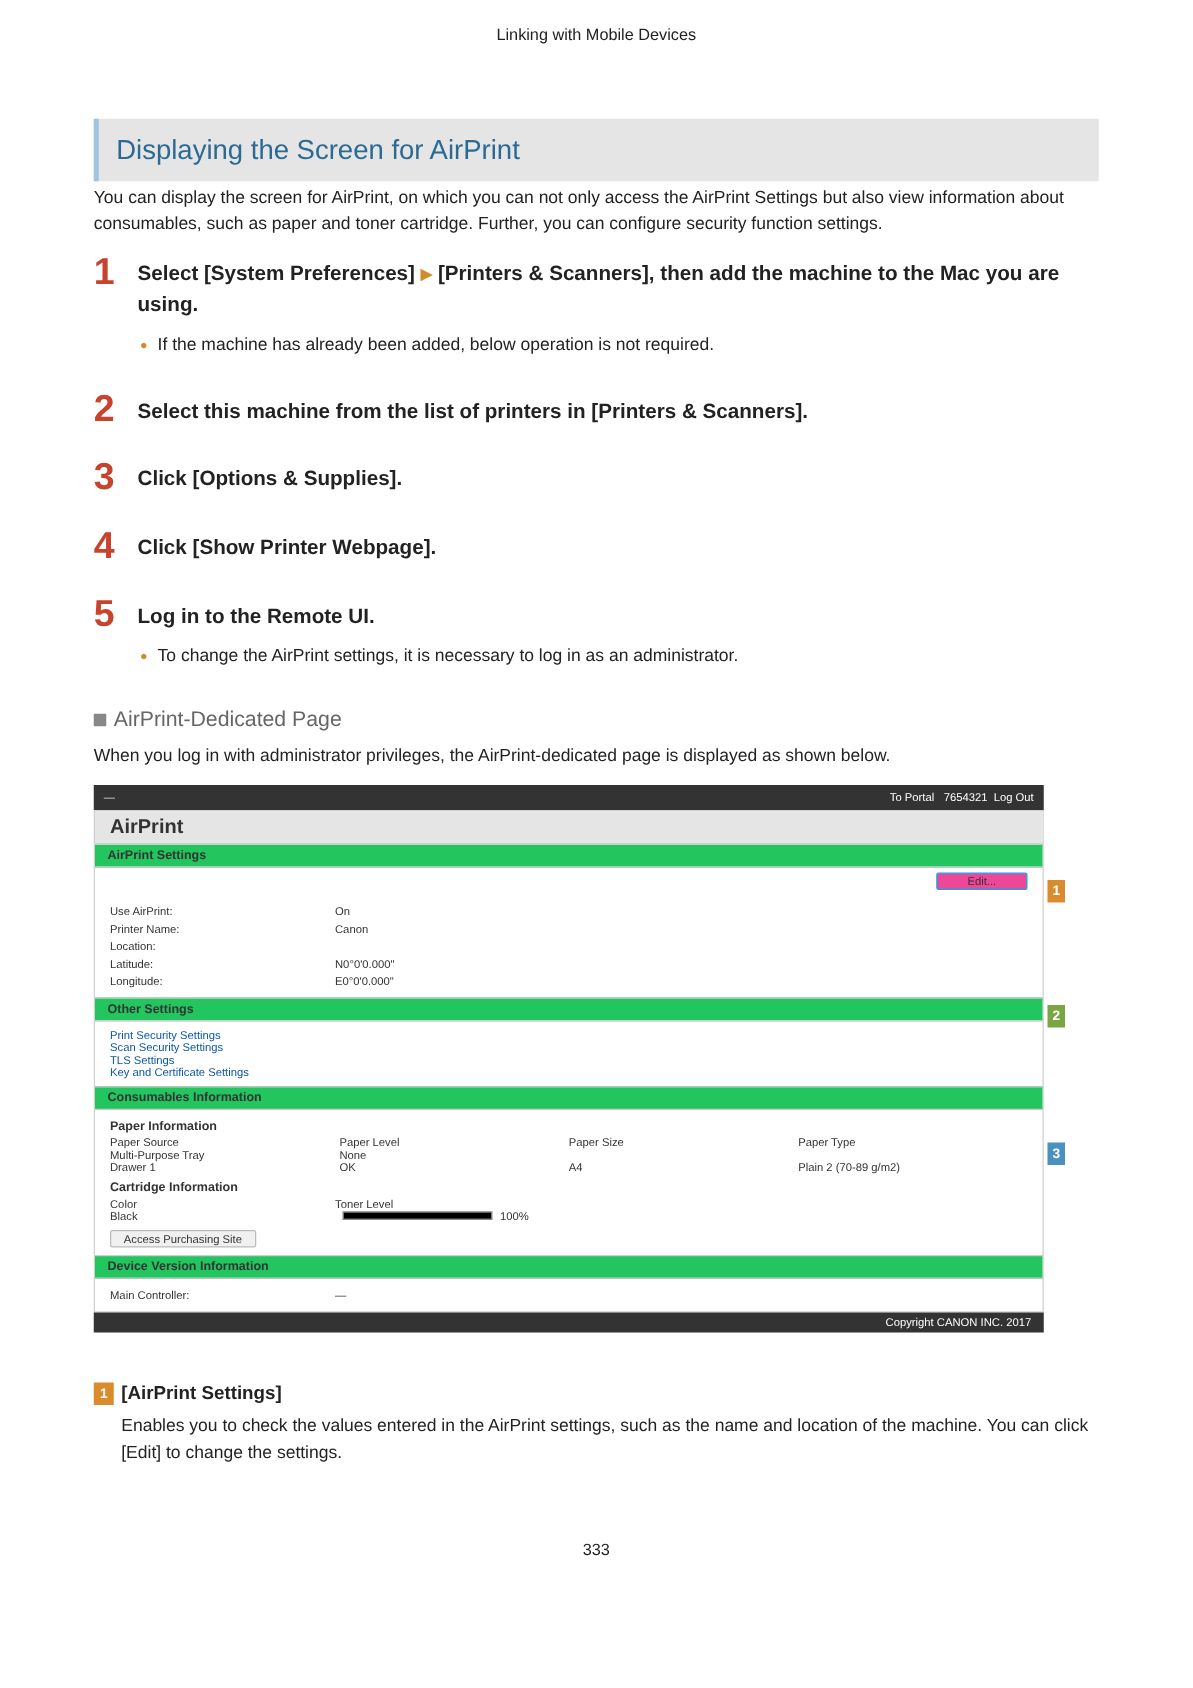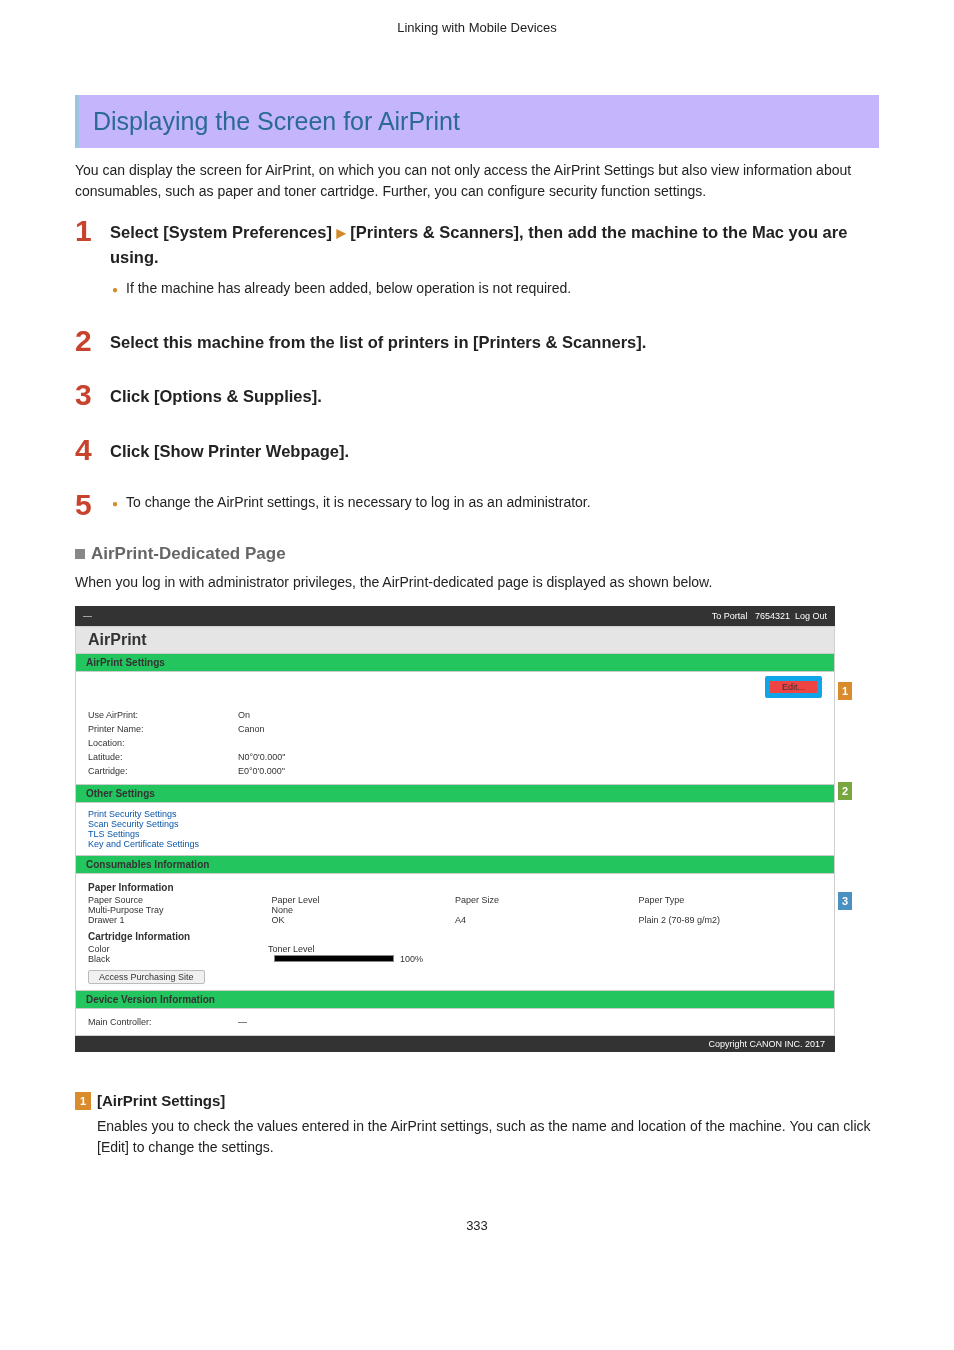--- a/index.html
+++ b/index.html
@@ -14,25 +14,25 @@
   .page {
     padding: 20px 75px 40px 75px;
   }
   .page-header {
     text-align: center;
     font-size: 13px;
     margin-bottom: 60px;
   }
   .section-bar {
     border-left: 4px solid #9fc6e0;
-    background: #c4b5fd;
+    background: #e5e5e5;
     padding: 12px 14px;
-    font-size: 25px;
+    font-size: 22px;
     color: #2a6a95;
-    margin-bottom: 12px;
+    margin-bottom: 2px;
   }
   .intro {
     font-size: 14px;
     line-height: 1.5;
     margin-bottom: 18px;
   }
   .step {
     padding-left: 35px;
     margin-bottom: 30px;
     position: relative;
@@ -67,21 +67,21 @@
     margin-right: 8px;
     line-height: 20px;
   }
   .sub-head {
     display: flex;
     align-items: center;
     font-size: 17px;
     color: #666;
     margin-top: 30px;
     margin-bottom: 10px;
-    font-weight: bold;
+    font-weight: normal;
   }
   .sub-head .sq {
     width: 10px;
     height: 10px;
     background: #888;
     margin-right: 6px;
   }
   .sub-text {
     font-size: 14px;
     margin-bottom: 16px;
@@ -114,29 +114,29 @@
     background: #22c55e;
     font-size: 10px;
     font-weight: bold;
     padding: 3px 10px;
     border-top: 1px solid #ccc;
     border-bottom: 1px solid #ccc;
   }
   .ui .inner { padding: 6px 12px; font-size: 9px; position: relative; }
   .ui .edit-row { text-align: right; padding: 4px 12px; }
   .ui .edit-btn {
-    background: #ef4444;
-    border: 5px solid #0ea5e9;
+    background: #ec4899;
+    border: 1px solid #0ea5e9;
     border-radius: 2px;
     font-size: 9px;
-    padding: 1px 12px;
+    padding: 1px 24px;
     display: inline-block;
   }
   .ui .kv { display: flex; padding: 2px 0; }
-  .ui .kv .k { width: 150px; }
+  .ui .kv .k { width: 180px; }
   .ui .link { color: #0b57a8; }
   .ui .subh { font-weight: bold; font-size: 10px; margin: 2px 0; }
   .ui .cols { display: flex; }
   .ui .cols > div { flex: 1; }
   .ui .bar-wrap { display: flex; align-items: center; gap: 6px; }
   .ui .bar-wrap .lbl { width: 70px; }
   .ui .bar { width: 120px; height: 7px; border: 1px solid #888; }
   .ui .bar .fill { height: 100%; background: #000; width: 100%; }
   .ui .btn2 {
     display: inline-block;
@@ -241,20 +241,21 @@
     <div class="step-title">Click [Options &amp; Supplies].</div>
   </div>
 
   <div class="step">
     <div class="step-num">4</div>
     <div class="step-title">Click [Show Printer Webpage].</div>
   </div>
 
   <div class="step">
     <div class="step-num">5</div>
+    <div class="step-title">Log in to the Remote UI.</div>
     <div class="bullet-row">
       <div class="bullet-dot">●</div>
       <div>To change the AirPrint settings, it is necessary to log in as an administrator.</div>
     </div>
   </div>
 
   <div class="sub-head">
     <div class="sq"></div>
     <span>AirPrint-Dedicated Page</span>
   </div>
@@ -297,21 +298,21 @@
           </div>
         <div class="kv">
             <div class="k">Location:</div>
             <div></div>
           </div>
         <div class="kv">
             <div class="k">Latitude:</div>
             <div>N0°0'0.000"</div>
           </div>
         <div class="kv">
-            <div class="k">Cartridge:</div>
+            <div class="k">Longitude:</div>
             <div>E0°0'0.000"</div>
           </div>
       </div>
 
       <div class="barsec">Other Settings</div>
       <div class="inner">
         <div class="link">Print Security Settings</div>
         <div class="link">Scan Security Settings</div>
         <div class="link">TLS Settings</div>
         <div class="link">Key and Certificate Settings</div>

